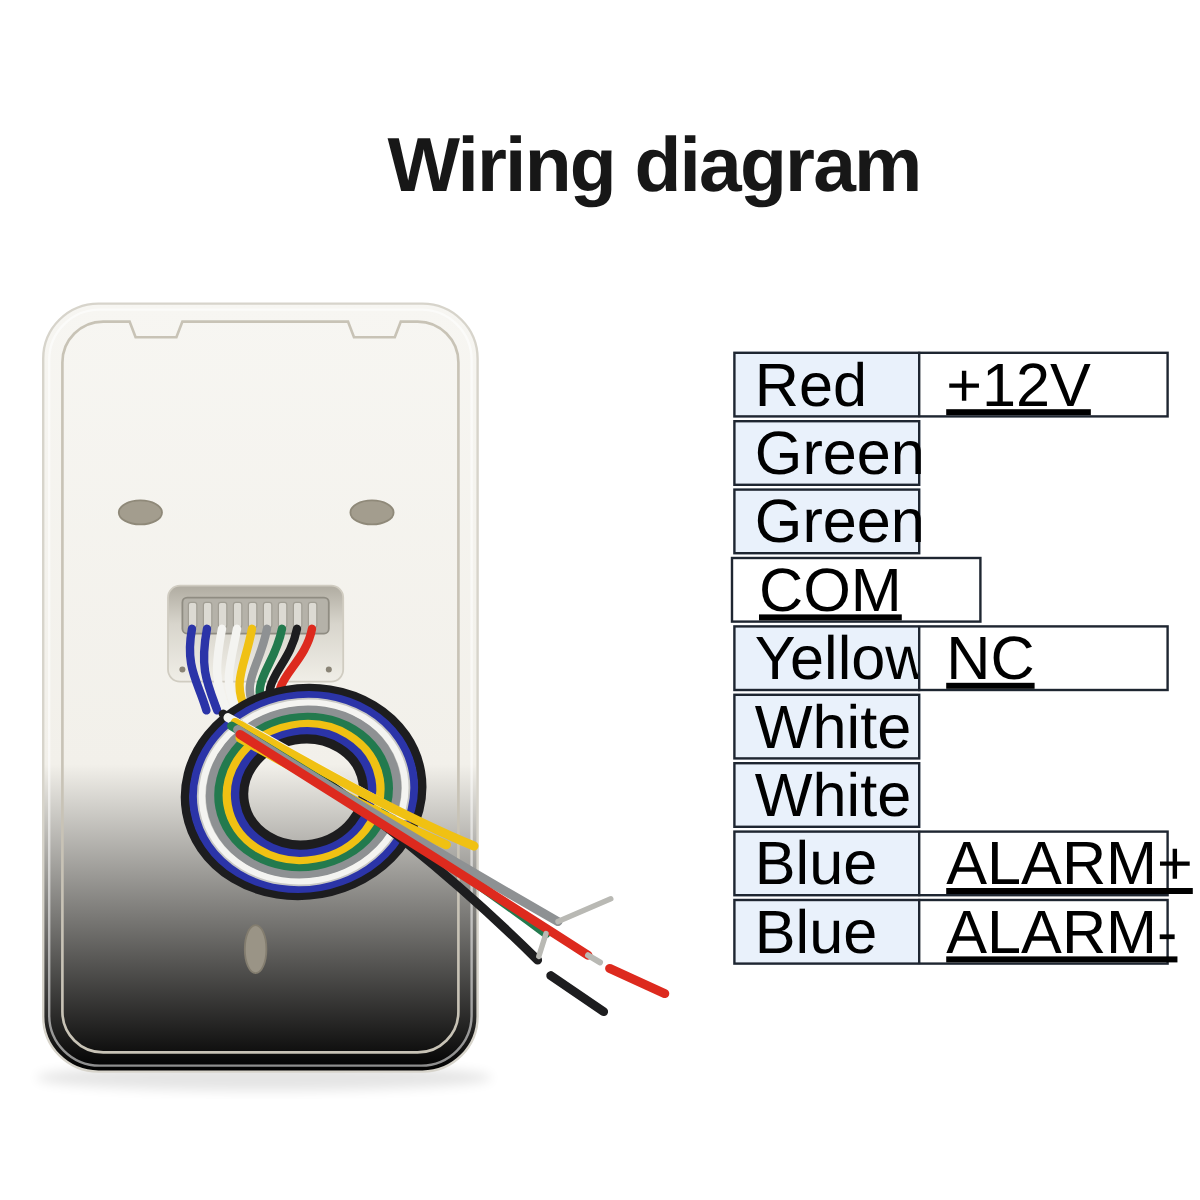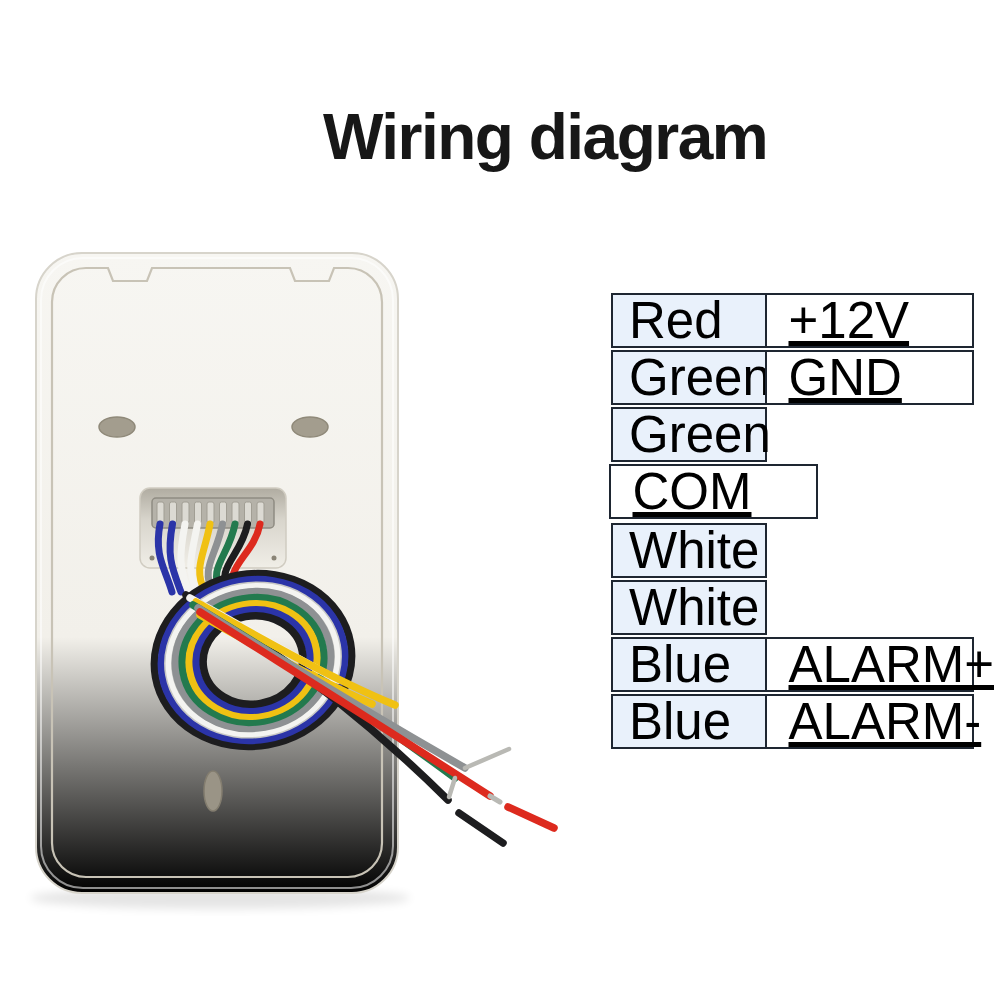--- a/index.html
+++ b/index.html
@@ -165,29 +165,30 @@
     <ellipse cx="213" cy="561" rx="9" ry="20" fill="#9a9486" stroke="#837d6f" stroke-width="1.5"></ellipse>
   </svg>
 
   <div class="wtable">
     <div class="wrow">
       <div class="cell color">Red</div>
       <div class="cell func">+12V</div>
     </div>
     <div class="wrow">
       <div class="cell color">Green</div>
-      <div class="cell func">GND</div>
     </div>
     <div class="wrow">
       <div class="cell color">Green</div>
     </div>
     <div class="wrow">
       <div class="cell func">COM</div>
     </div>
     <div class="wrow">
+      <div class="cell color">Yellow</div>
+      <div class="cell func">NC</div>
     </div>
     <div class="wrow">
       <div class="cell color">White</div>
     </div>
     <div class="wrow">
       <div class="cell color">White</div>
     </div>
     <div class="wrow">
       <div class="cell color">Blue</div>
       <div class="cell func">ALARM+</div>

